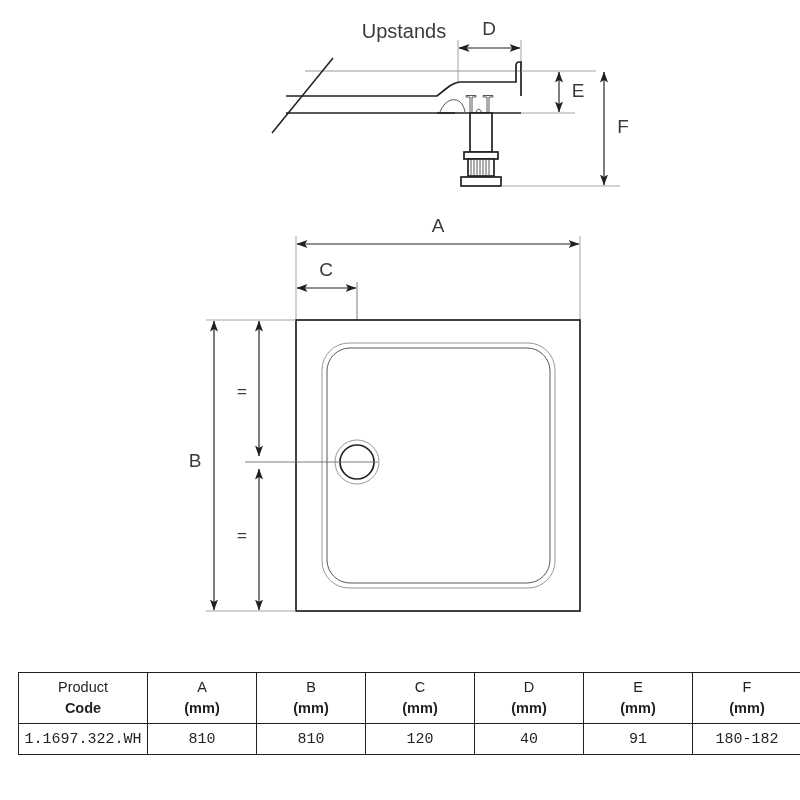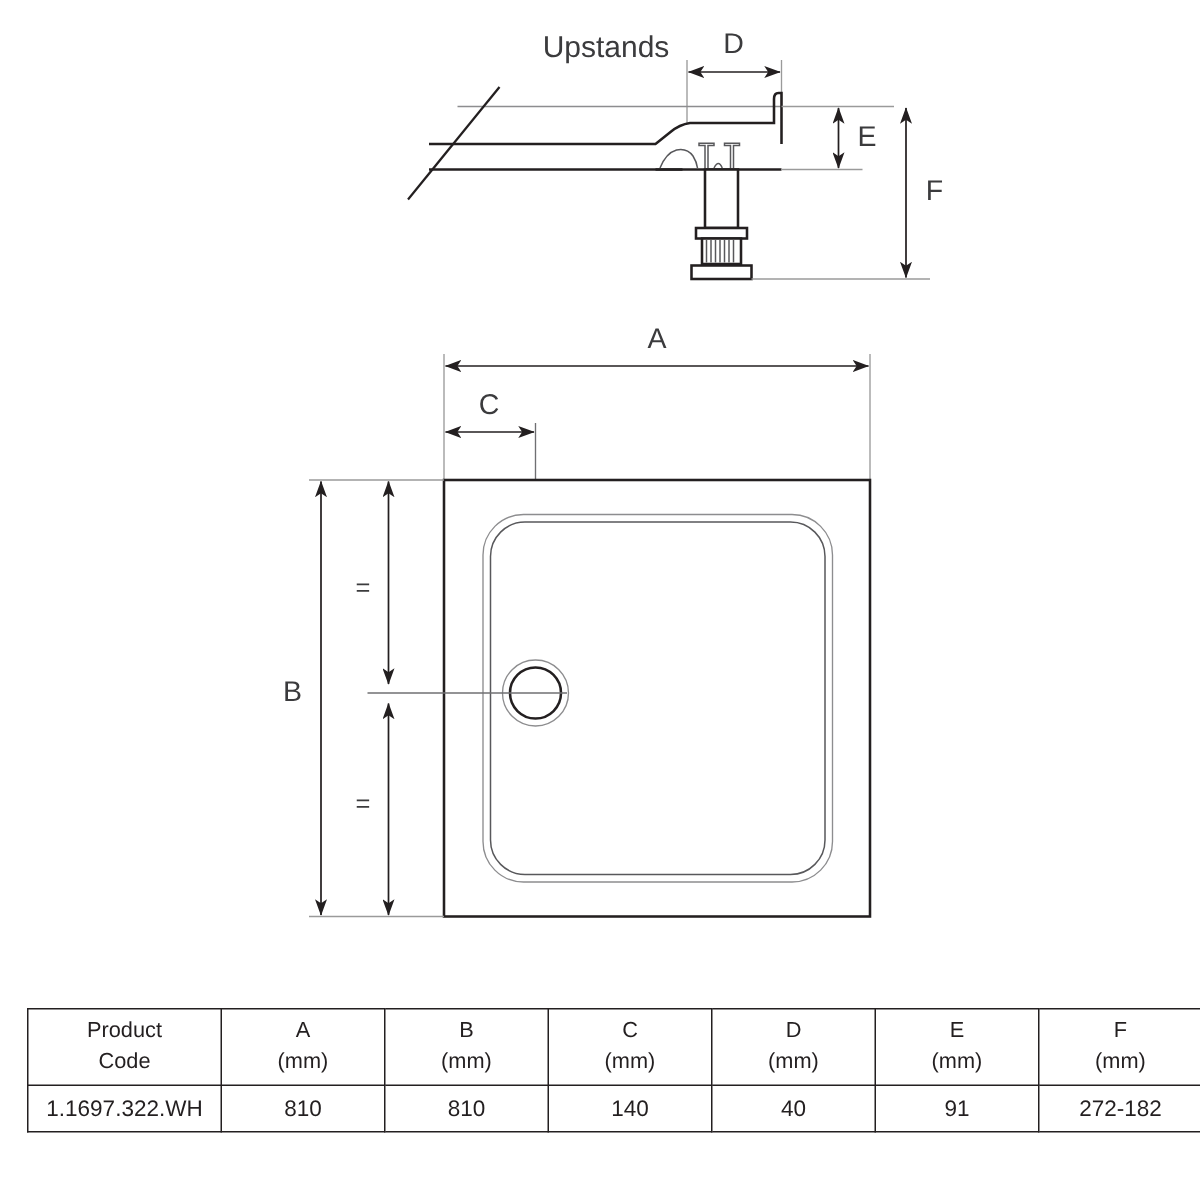--- a/index.html
+++ b/index.html
@@ -111,23 +111,24 @@
     padding: 1px;
   }
   table.spec-table thead td {
     height: 48px;
     font-size: 14.5px;
     line-height: 1.45;
   }
   table.spec-table tbody td {
     height: 28px;
     font-size: 15px;
+    font-family: Liberation Mono, monospace;
   }
   .hdr-main { display: block; }
-  .hdr-unit { display: block; }
+  .hdr-unit { display: block; font-weight: bold; }
   .col-code { width: 126px; }
   .col-dim  { width: 106px; }
 </style>
 </head>
 <body>
 
 <div id="drawing-root">
 <svg id="tech-drawing" viewBox="0 0 800 800" xmlns="http://www.w3.org/2000/svg">
 
   <defs>
@@ -272,20 +273,20 @@
           <span class="hdr-main">F</span>
           <span class="hdr-unit">(mm)</span>
         </td>
       </tr>
     </thead>
     <tbody>
       <tr>
         <td>1.1697.322.WH</td>
         <td>810</td>
         <td>810</td>
-        <td>140</td>
+        <td>120</td>
         <td>40</td>
         <td>91</td>
-        <td>272-182</td>
+        <td>180-182</td>
       </tr>
     </tbody>
   </table>
 </div>
 
 </body></html>

